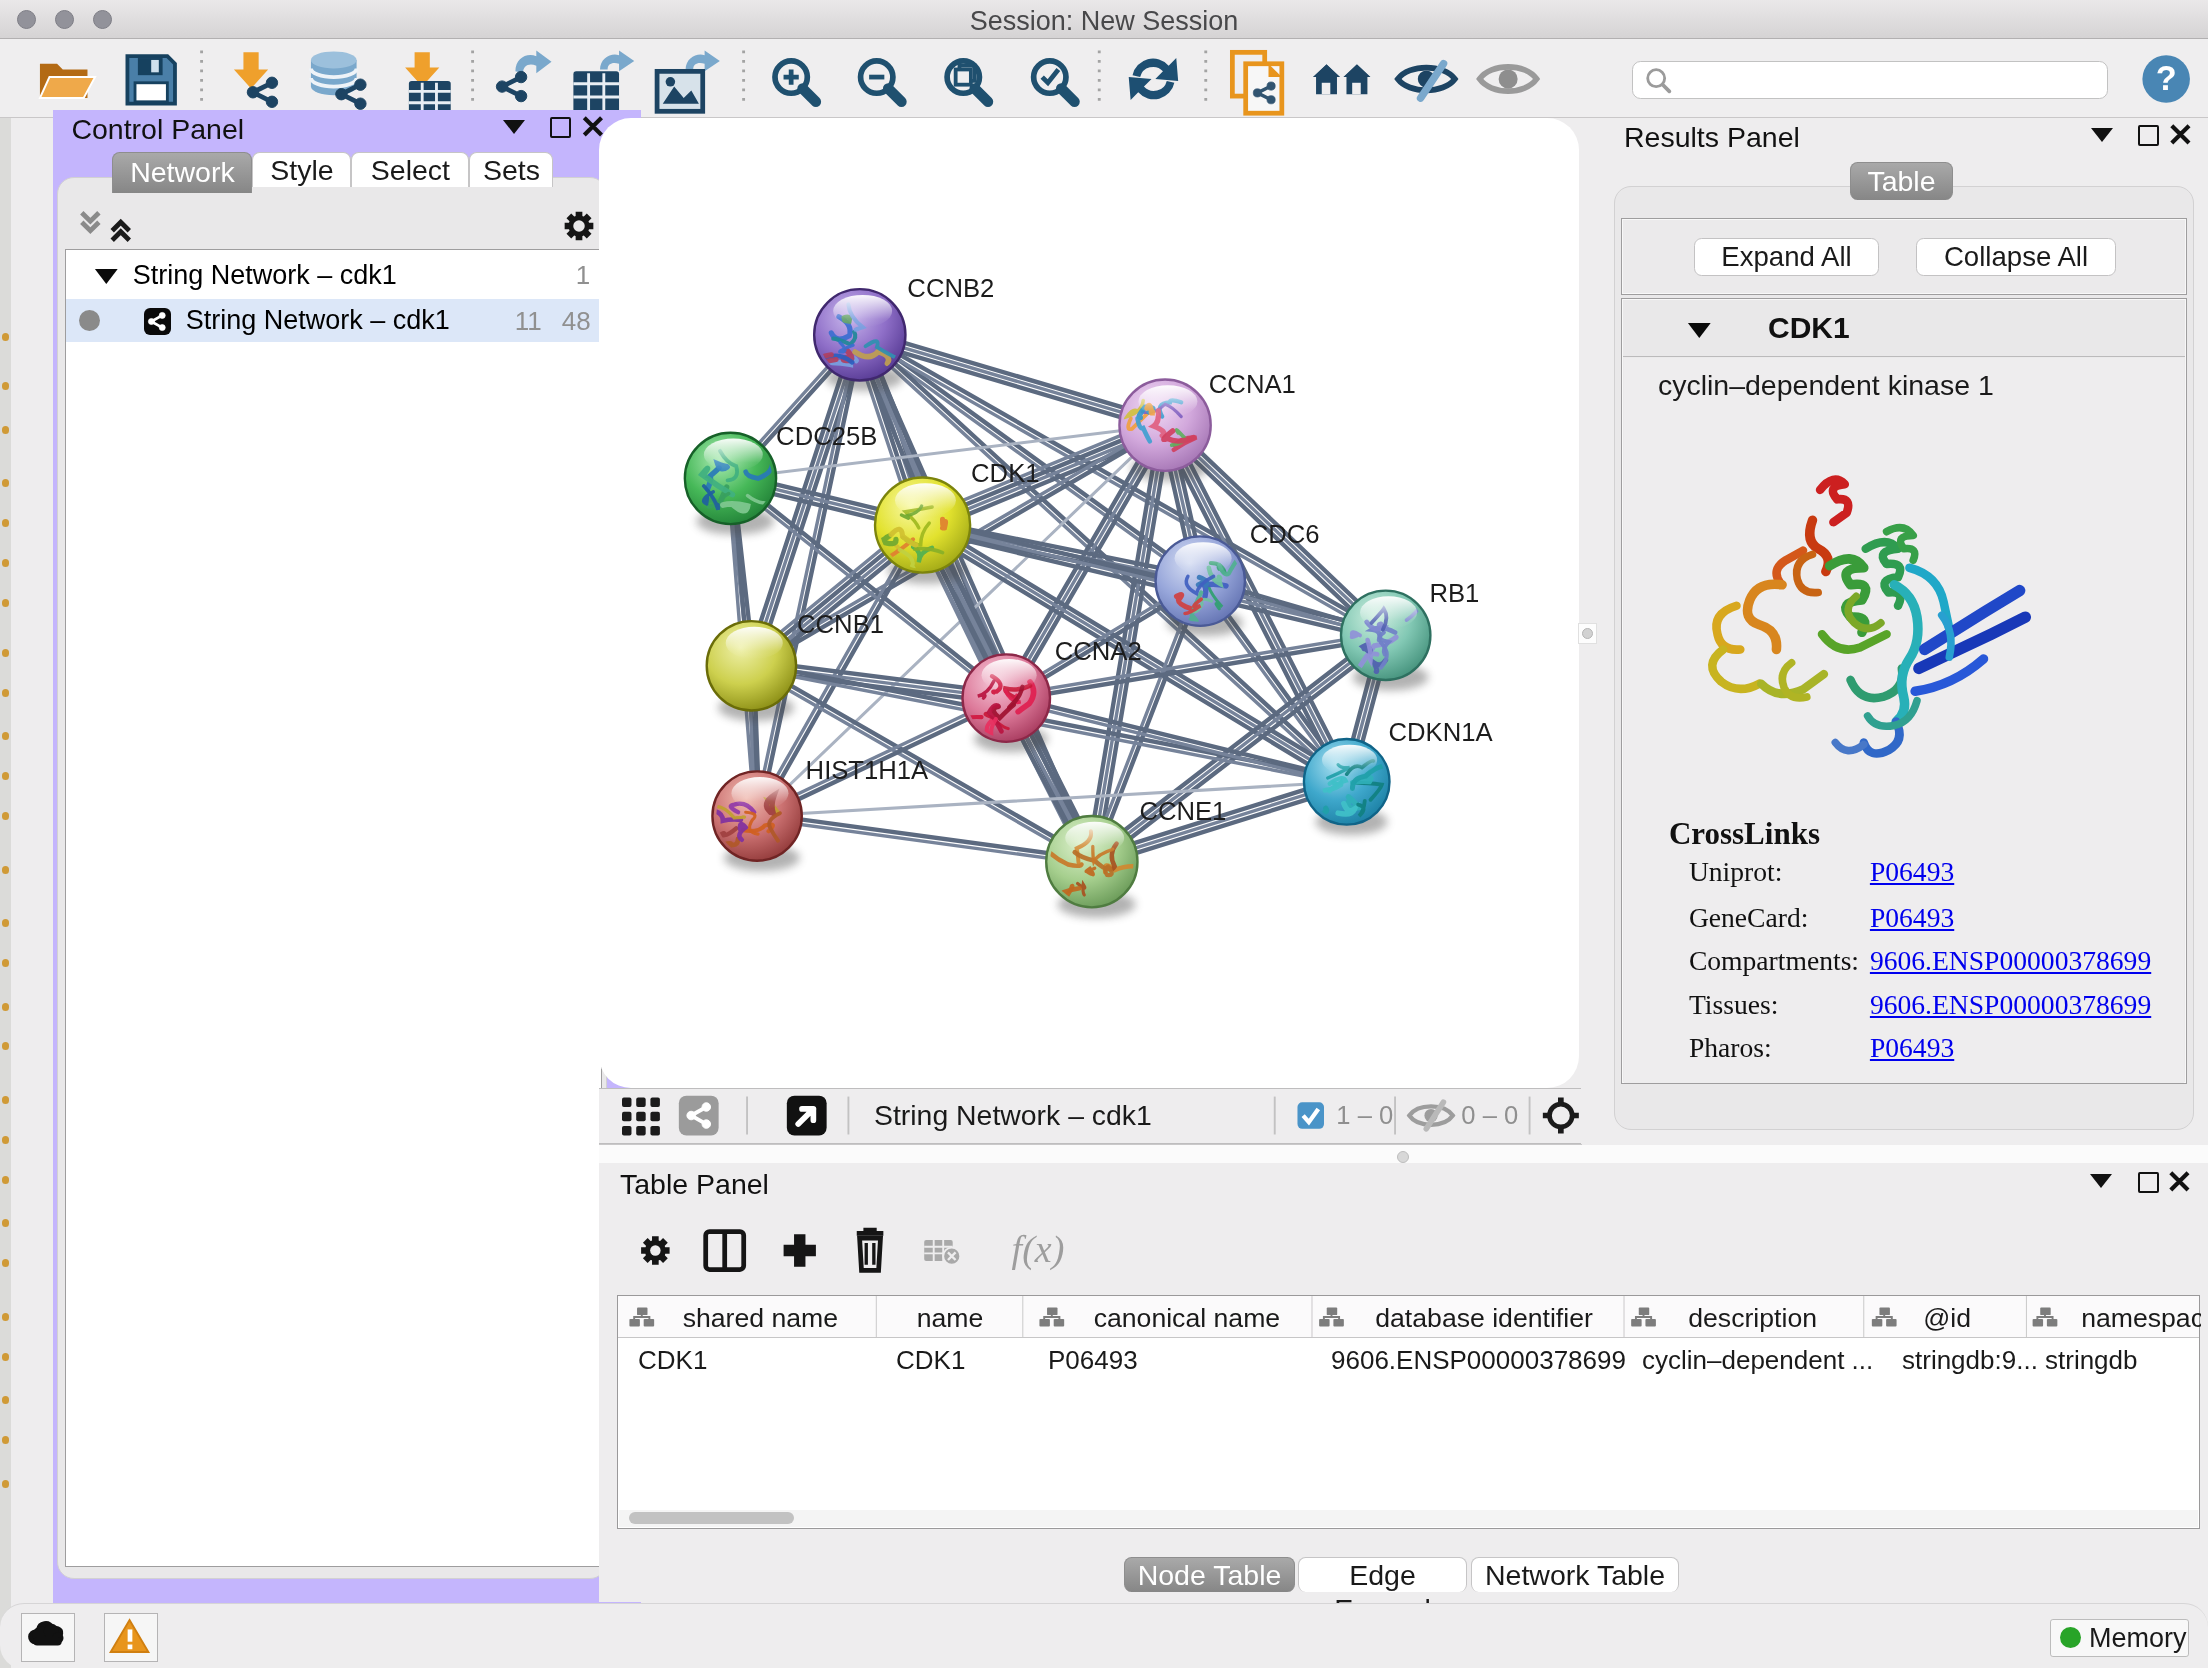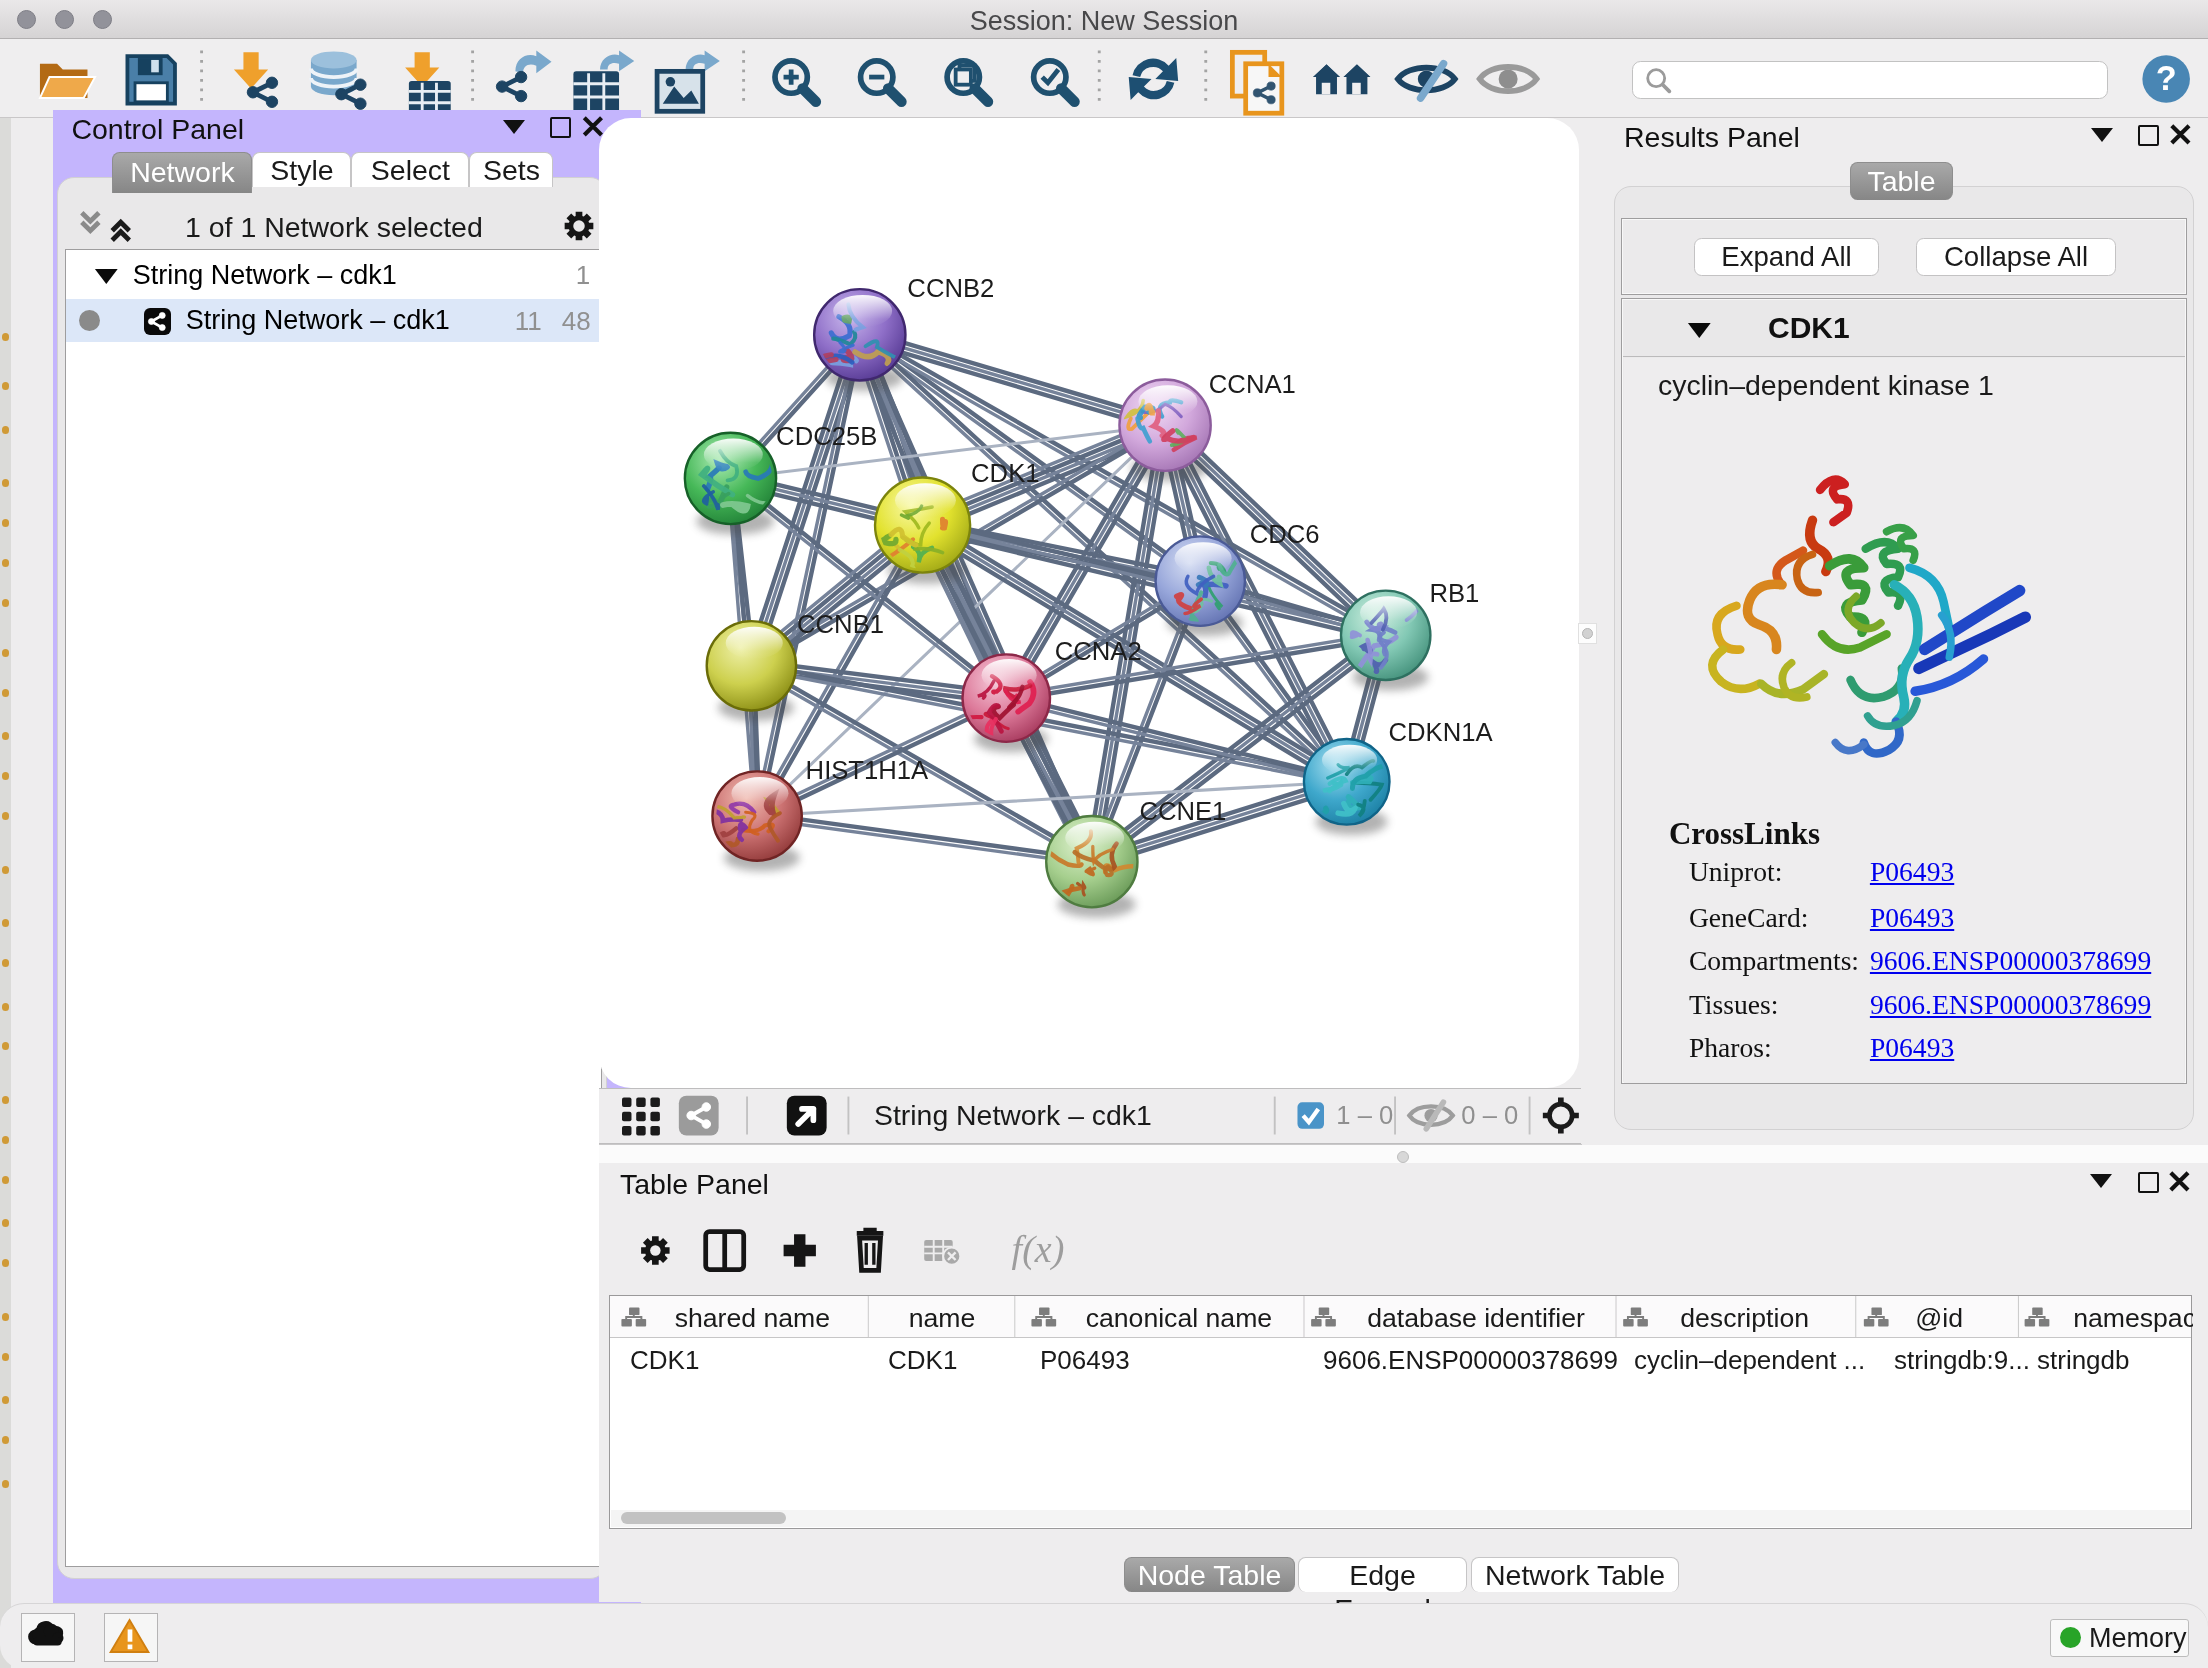--- a/index.html
+++ b/index.html
@@ -258,21 +258,20 @@
 
   <div class="tab tabsel" style="left:59px;top:42px;width:140px;line-height:38px;height:41px;">Network</div>
   <div class="tab" style="left:199px;top:42px;width:99px;line-height:34px;">Style</div>
   <div class="tab" style="left:298px;top:42px;width:118px;line-height:34px;">Select</div>
   <div class="tab" style="left:416px;top:42px;width:84px;line-height:34px;">Sets</div>
 
   <svg width="57" height="38" style="position:absolute;left:25px;top:97px;" viewBox="0 0 60 40">
     <path d="M4 6 L13 15 L22 6 M4 16 L13 25 L22 16" fill="none" stroke="#8a8a8a" stroke-width="5"></path>
     <path d="M36 25 L45 16 L54 25 M36 35 L45 26 L54 35" fill="none" stroke="#1a1a1a" stroke-width="5"></path>
   </svg>
-  <div style="position:absolute;left:0;top:101px;width:561px;text-align:center;font-size:28.5px;color:#1a1a1a;">1 of 1 Network selected</div>
   <svg width="44" height="44" style="position:absolute;left:504px;top:94px;" viewBox="0 0 46 46">
     <g fill="#151515">
         <circle cx="23" cy="23" r="11"></circle>
     <g stroke="#151515" stroke-width="7">
       <path d="M23 8 V38 M8 23 H38 M12.4 12.4 L33.6 33.6 M33.6 12.4 L12.4 33.6"></path>
     </g>
       </g>
     <circle cx="23" cy="23" r="6" fill="#e9e8e9"></circle>
   </svg>
 
@@ -874,21 +873,21 @@
     <g transform="translate(323,30)">
       <rect x="-17" y="-11" width="30" height="22" rx="2" fill="#a9a9a9"></rect>
       <path d="M-17 -4 H13 M-17 3 H13 M-7 -11 V11 M3 -11 V11" stroke="#eeedee" stroke-width="2"></path>
       <circle cx="12" cy="6" r="9" fill="#a9a9a9" stroke="#eeedee" stroke-width="2"></circle>
       <path d="M8 2 L16 10 M16 2 L8 10" stroke="#eeedee" stroke-width="2.5"></path>
     </g>
 
     <text x="398" y="42" font-family="Liberation Serif, serif" font-style="italic" font-size="40" fill="#9d9d9d">f(x)</text>
   </svg>
 
-  <div style="position:absolute;left:10px;top:132px;width:1583px;height:234px;background:#fff;border:1px solid #9a999a;">
+  <div style="position:absolute;left:18px;top:132px;width:1583px;height:234px;background:#fff;border:1px solid #9a999a;">
     <div style="position:absolute;left:0;top:0;width:100%;height:42px;background:#fbfafb;border-bottom:1px solid #c7c6c7;font-size:27px;color:#1a1a1a;">
       <svg width="1583" height="42" viewBox="0 0 1664 44" style="font-size:28px">
         <defs>
             <g id="treeic" fill="#7d7d7d">
               <rect x="8" y="2" width="11" height="8" rx="1"></rect>
               <rect x="0" y="14" width="11" height="8" rx="1"></rect>
               <rect x="15" y="14" width="11" height="8" rx="1"></rect>
               <path d="M13 10 V12 M5 14 V12 H21 V14" stroke="#7d7d7d" stroke-width="2" fill="none"></path>
             </g>
           </defs>

